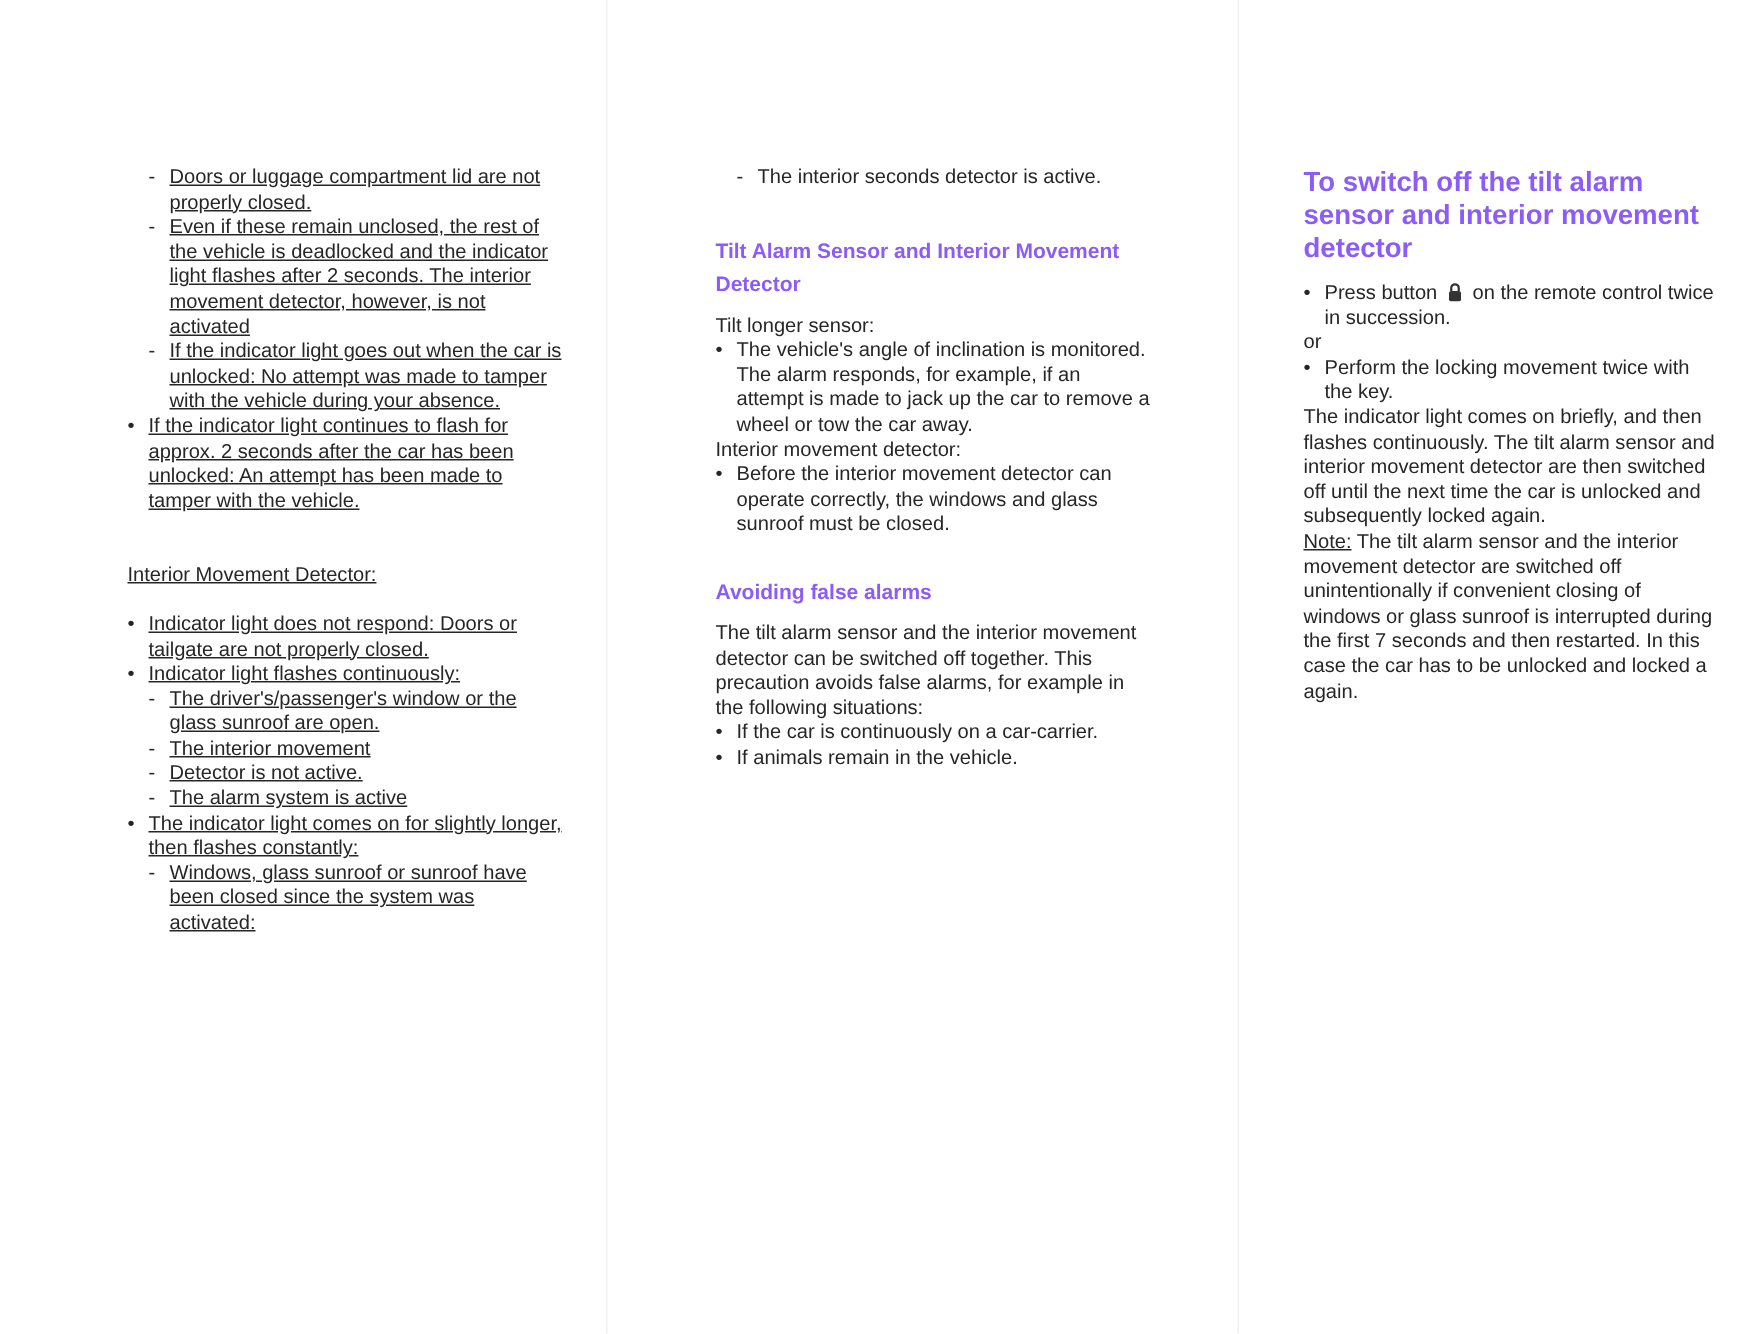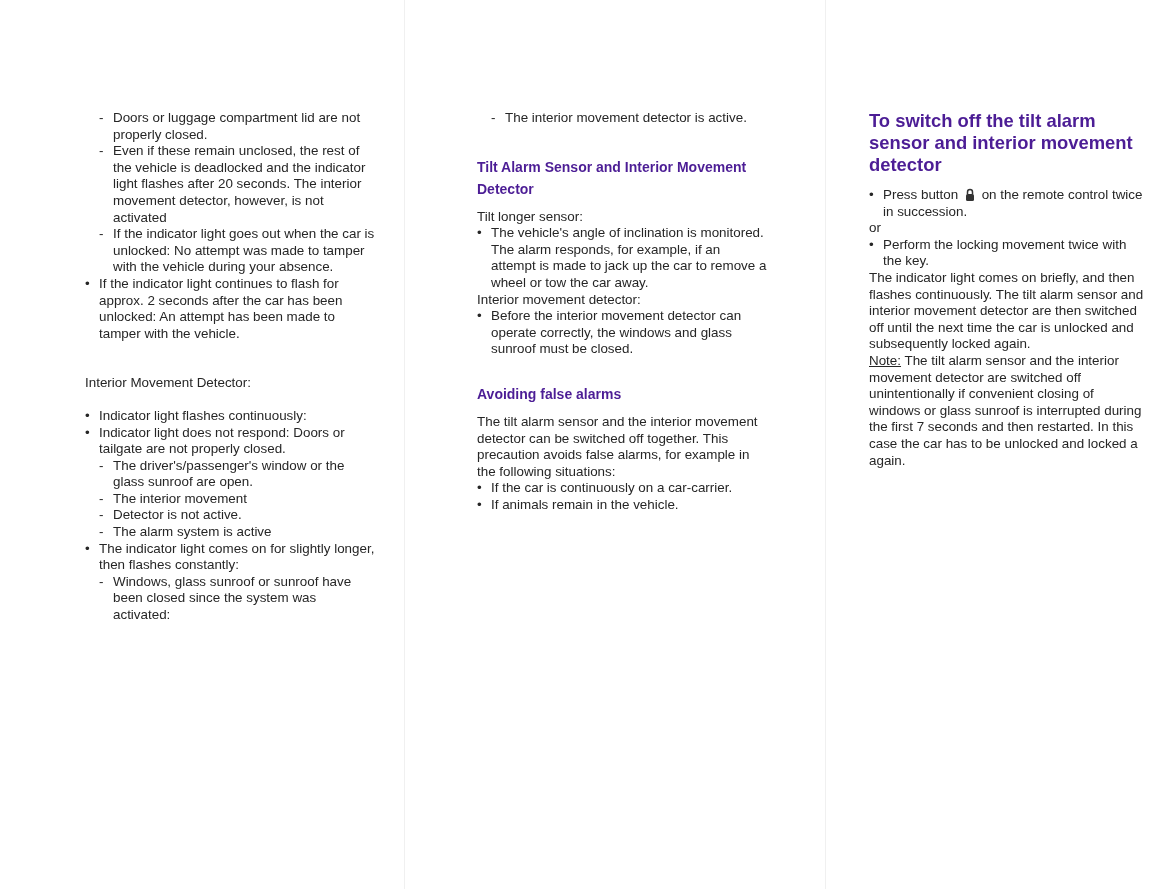--- a/index.html
+++ b/index.html
@@ -2,60 +2,60 @@
 <html><head>
   <meta charset="utf-8">
   <style>
     html, body { margin: 0; padding: 0; }
     body {
       width: 1168px; height: 889px; background: #ffffff; position: relative; overflow: hidden;
       font-family: "Liberation Sans", sans-serif; color: #2a2a2a;
     }
     .fold { position: absolute; top: 0; bottom: 0; width: 1px; background: #f0f0f0; }
     .col { position: absolute; top: 110px; font-size: 13.4px; line-height: 16.6px; color: #262626; }
-    .col1 { left: 85px; width: 290px; }
+    .col1 { left: 85px; width: 290px; text-decoration: underline; }
     .col2 { left: 477px; width: 290px; }
     .col3 { left: 869px; width: 275px; }
-    h2 { font-weight: bold; color: #4c1d95; margin: 0; }
+    h2 { font-weight: bold; color: #8b5cf6; margin: 0; }
     .h-mid { font-size: 14px; line-height: 22px; }
     .h-right { font-size: 18.4px; line-height: 22px; }
     .dash { position: relative; padding-left: 28px; }
     .dash::before { content: "-"; position: absolute; left: 14px; }
     .bullet { position: relative; padding-left: 14px; }
     .bullet::before { content: "\2022"; position: absolute; left: 0; }
     .p { margin: 0; }
     .u { text-decoration: underline; }
     .lock { display: inline-block; width: 10px; height: 13px; vertical-align: -2px; margin: 0 3px; }
   </style>
 </head>
 <body>
 
 <div class="fold" style="left:404px;"></div>
 <div class="fold" style="left:825px;"></div>
 
 <div class="col col1">
   <div class="dash">Doors or luggage compartment lid are not properly closed.</div>
-  <div class="dash">Even if these remain unclosed, the rest of the vehicle is deadlocked and the indicator light flashes after 20 seconds.  The interior movement detector, however, is not activated</div>
+  <div class="dash">Even if these remain unclosed, the rest of the vehicle is deadlocked and the indicator light flashes after 2 seconds.  The interior movement detector, however, is not activated</div>
   <div class="dash">If the indicator light goes out when the car is unlocked: No attempt was made to tamper with the vehicle during your absence.</div>
   <div class="bullet">If the indicator light continues to flash for approx. 2 seconds after the car has been unlocked: An attempt has been made to tamper with the vehicle.</div>
   <div style="height:33px;"></div>
   <p class="p">Interior Movement Detector:</p>
   <div style="height:16px;"></div>
+  <div class="bullet">Indicator light does not respond: Doors or tailgate are not properly closed.</div>
   <div class="bullet">Indicator light flashes continuously:</div>
-  <div class="bullet">Indicator light does not respond: Doors or tailgate are not properly closed.</div>
   <div class="dash">The driver's/passenger's window or the glass sunroof are open.</div>
   <div class="dash">The interior movement</div>
   <div class="dash">Detector is not active.</div>
   <div class="dash">The alarm system is active</div>
   <div class="bullet">The indicator light comes on for slightly longer, then flashes constantly:</div>
   <div class="dash">Windows, glass sunroof or sunroof have been closed since the system was activated:</div>
 </div>
 
 <div class="col col2">
-  <div class="dash">The interior movement detector is active.</div>
+  <div class="dash">The interior seconds detector is active.</div>
   <div style="height:29px;"></div>
   <h2 class="h-mid">Tilt Alarm Sensor and Interior Movement Detector</h2>
   <div style="height:9px;"></div>
   <p class="p">Tilt longer sensor:</p>
   <div class="bullet">
     <div>The vehicle's angle of inclination is monitored.</div>
     <div>The alarm responds, for example, if an attempt is made to jack up the car to remove a wheel or tow the car away.</div>
   </div>
   <p class="p">Interior movement detector:</p>
   <div class="bullet">Before the interior movement detector can operate correctly, the windows and glass sunroof must be closed.</div>

